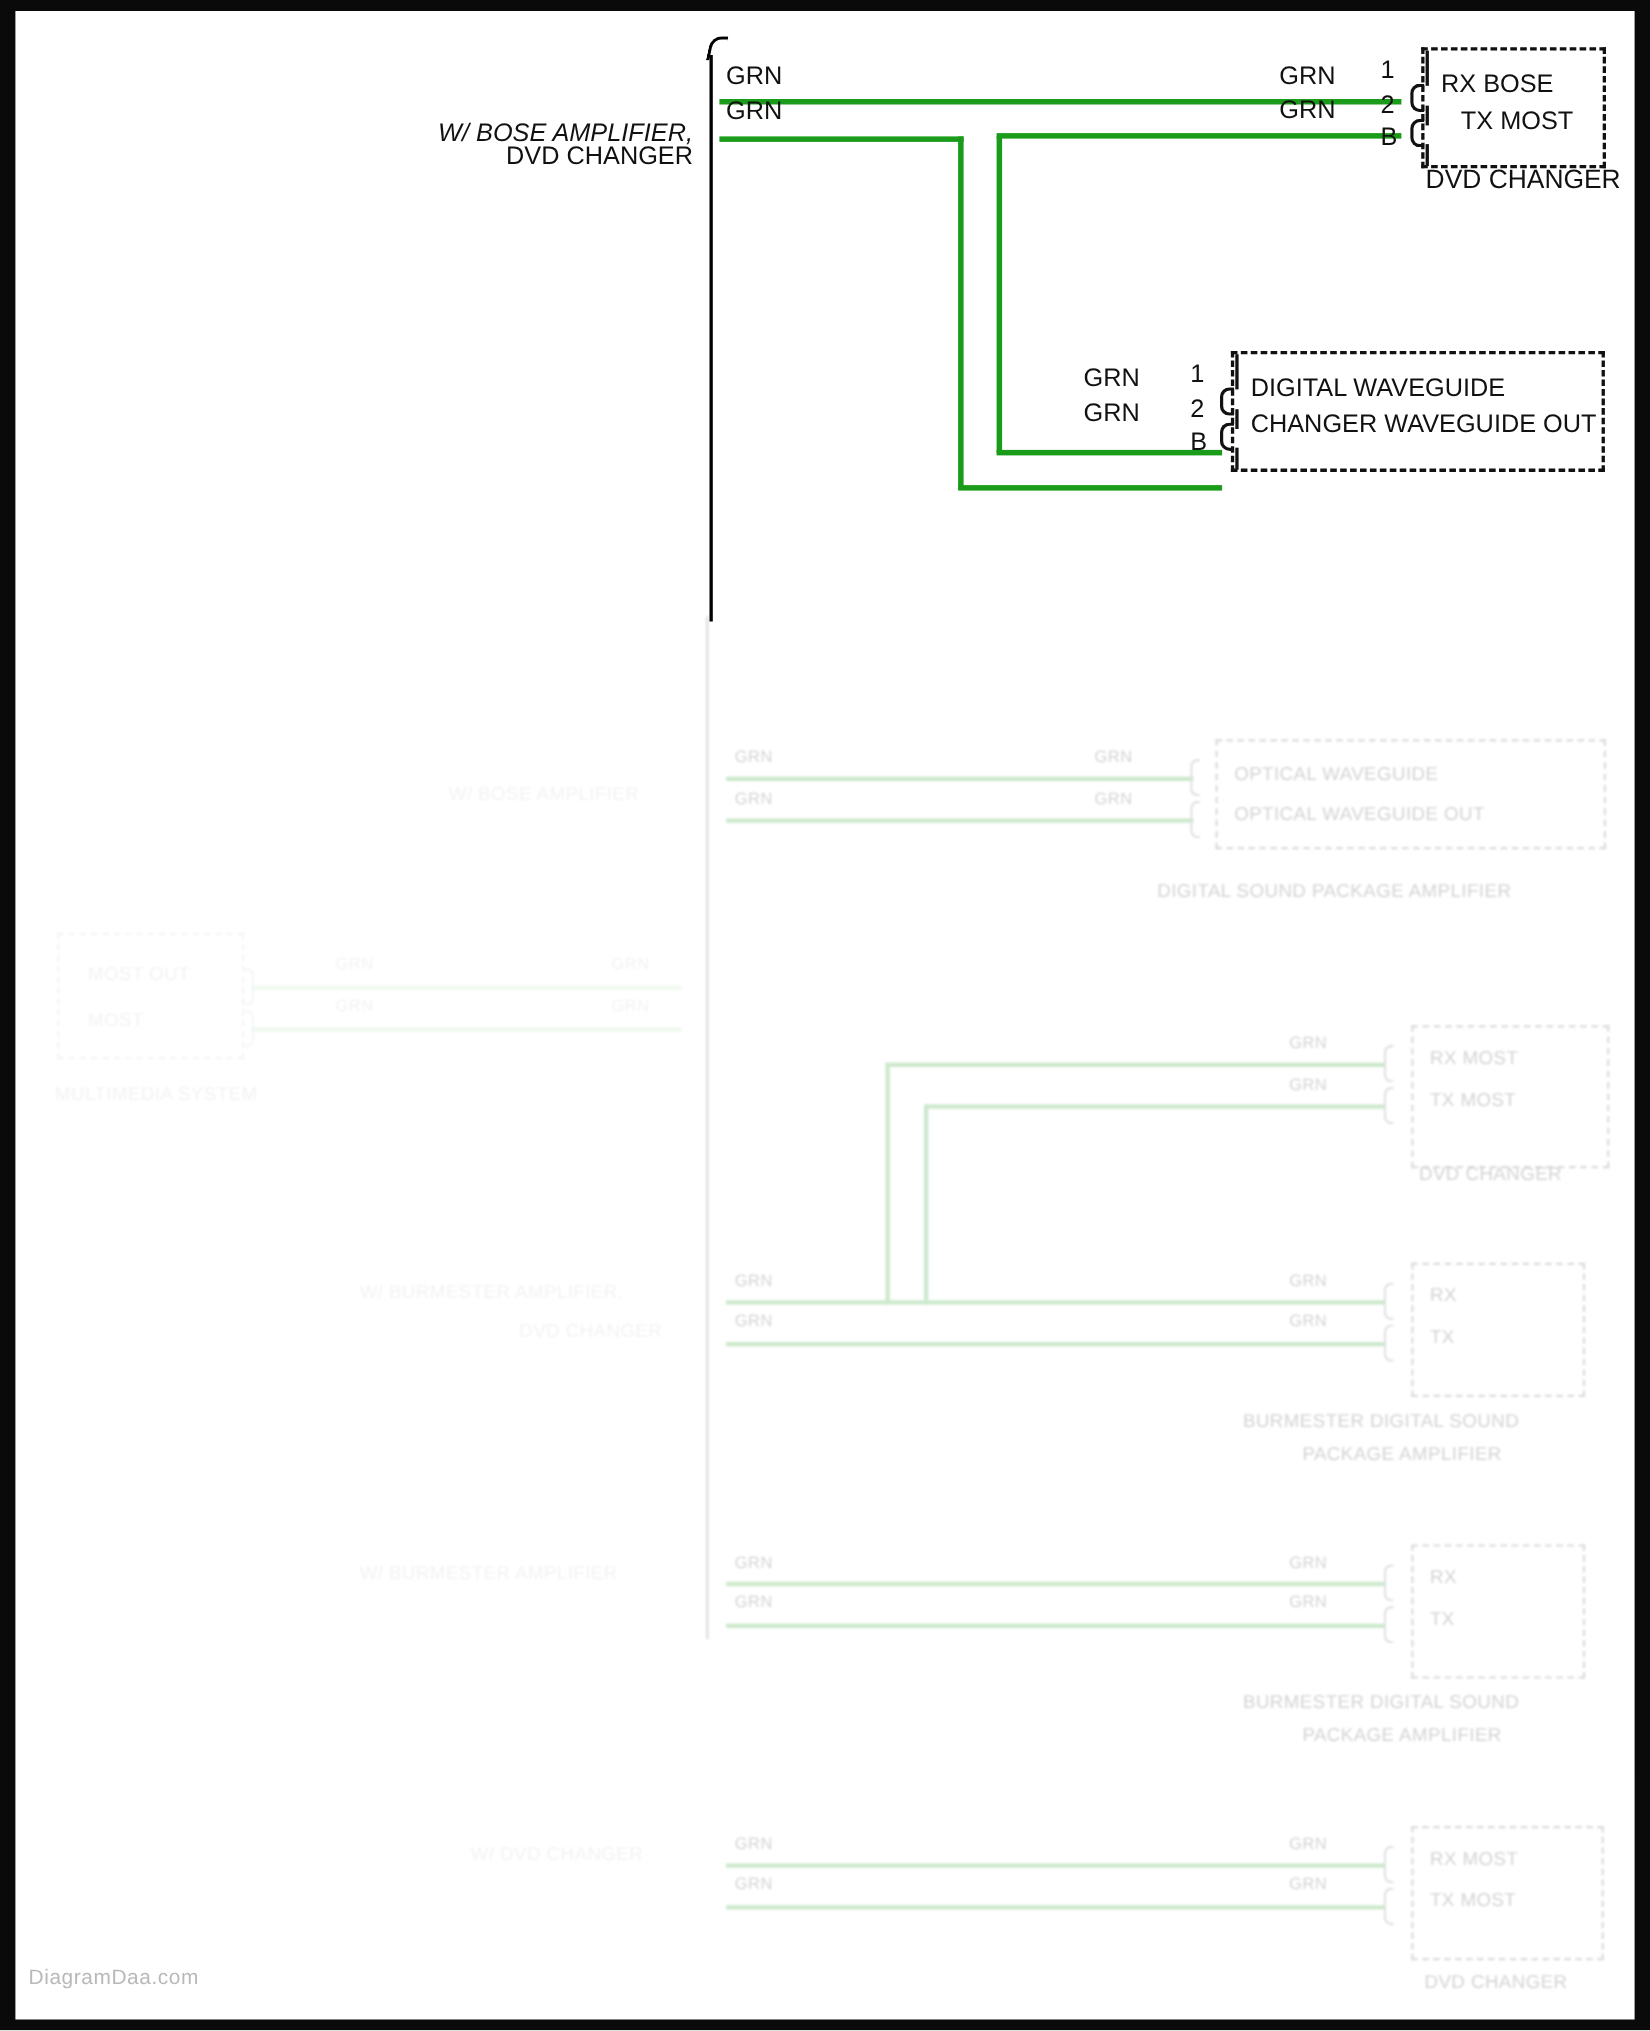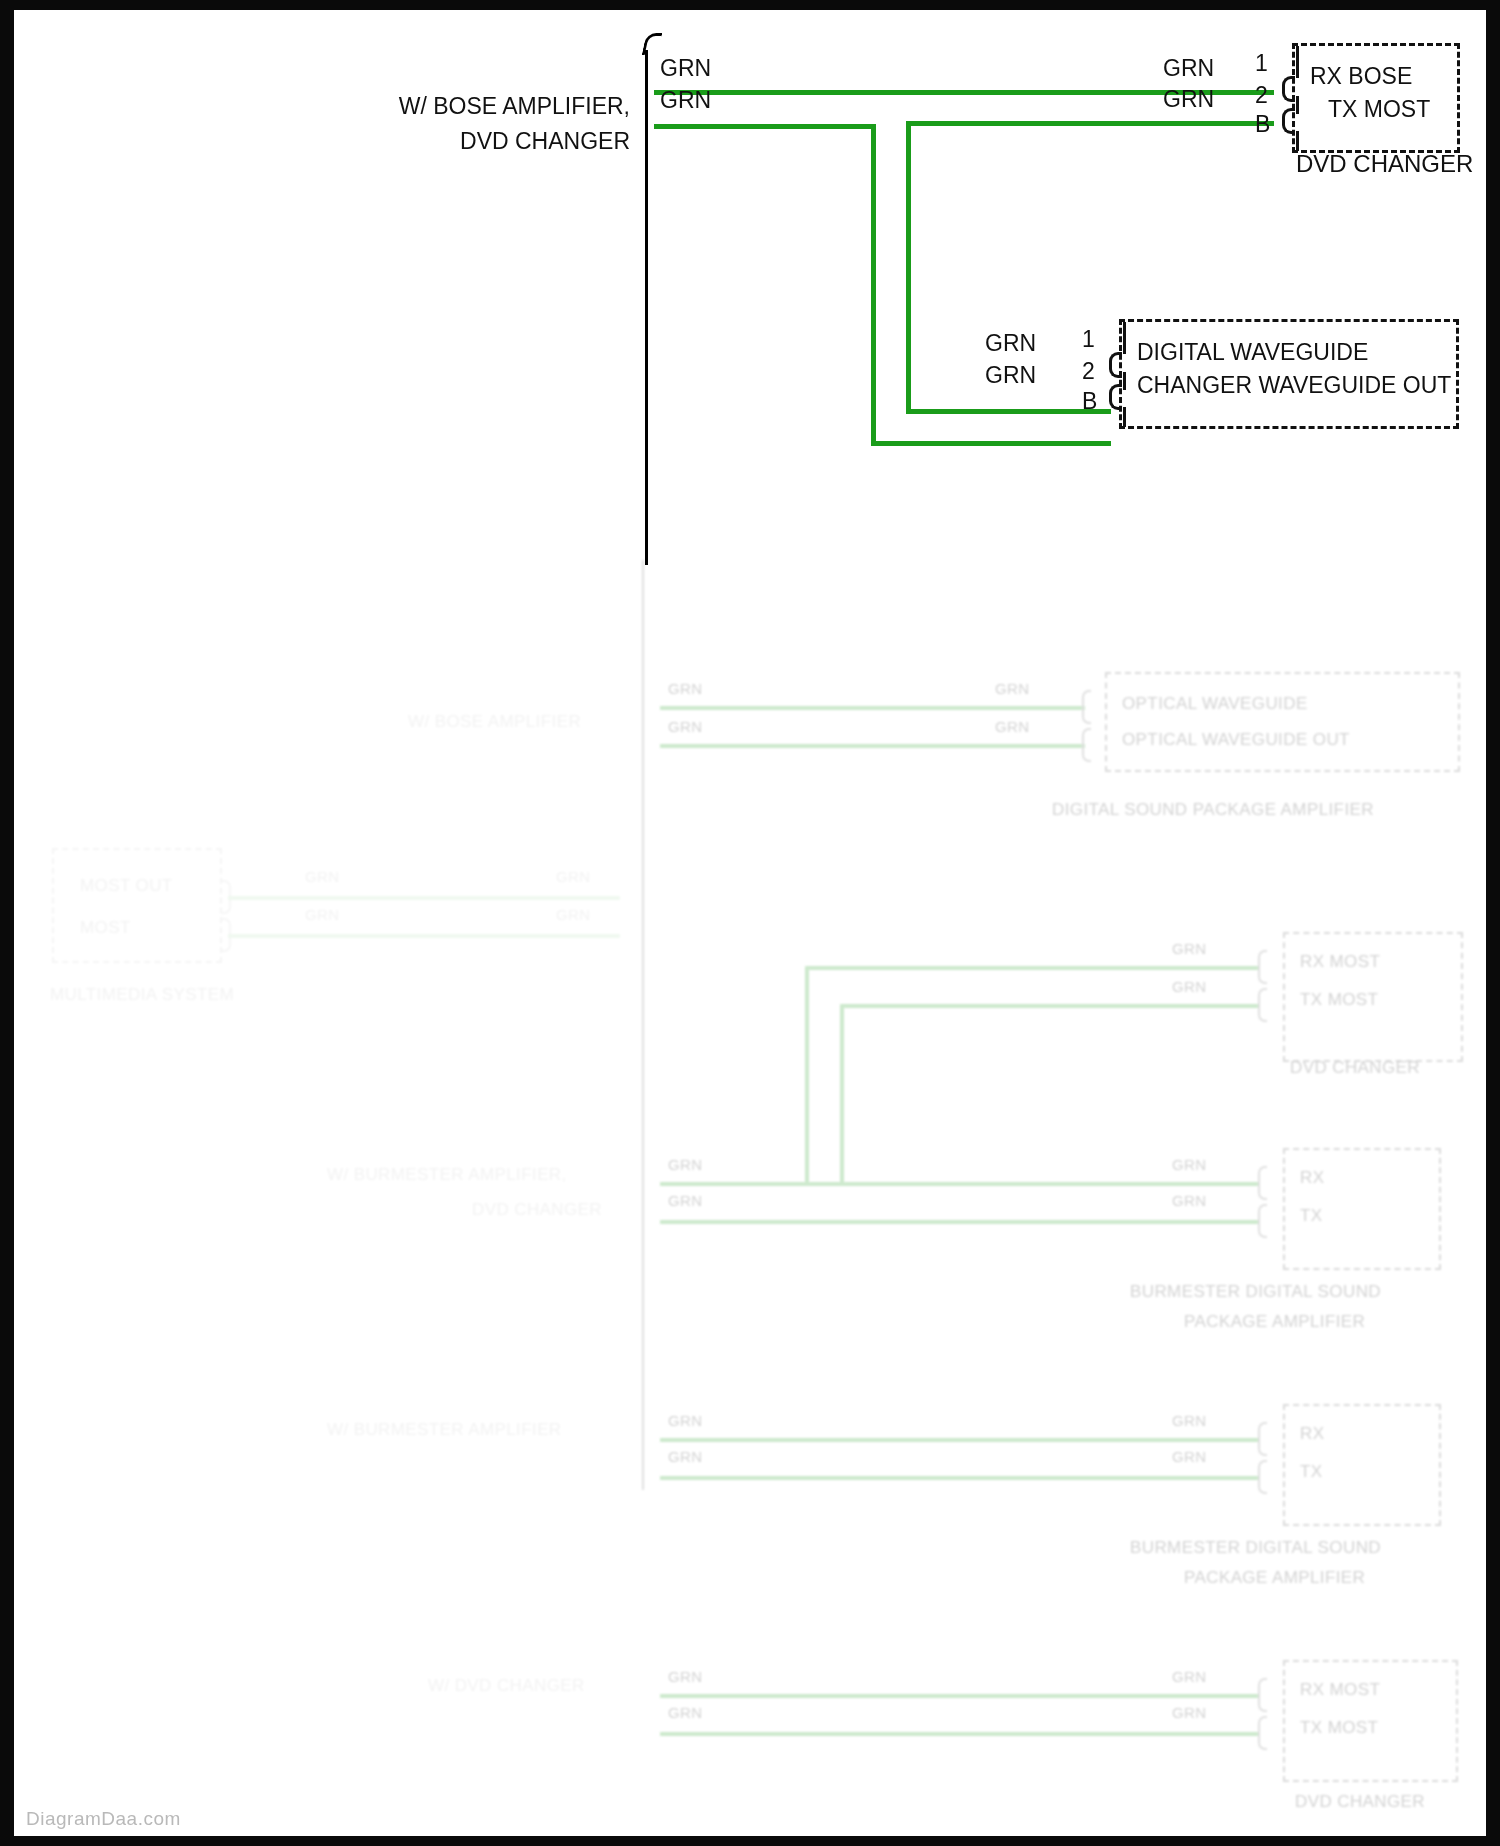--- a/index.html
+++ b/index.html
@@ -154,21 +154,21 @@
   
   .conn-tick{
     position:absolute;
     width:3px;
     background:#111;
   }
 
   
   .watermark{
     position:absolute;
-    left:26px;bottom:16px;
+    left:26px;bottom:36px;
     font-size:19px;
     color:#b9b9b9;
     letter-spacing:.5px;
     z-index:30;
     filter:blur(.6px);
   }
 </style>
 </head>
 <body>
 
@@ -266,21 +266,21 @@
   </div>
 
   <div class="focus-left-fade"></div>
   <div class="focus-panel"></div>
 
   <div class="active">
 
     <div class="bus-cap" style="left:644px;top:33px;"></div>
     <div class="main-bus" style="left:645px;top:50px;height:515px;"></div>
 
-    <div class="label right" style="left:140px;top:91px;width:490px;">W/ BOSE AMPLIFIER,</div>
+    <div class="label right" style="left:140px;top:105px;width:490px;font-style:italic;">W/ BOSE AMPLIFIER,</div>
     <div class="label right" style="left:140px;top:126px;width:490px;">DVD CHANGER</div>
 
     <div class="label" style="left:660px;top:53px;">GRN</div>
     <div class="wire wire-h" style="left:654px;top:90px;width:620px;"></div>
     <div class="label" style="left:1163px;top:53px;">GRN</div>
     <div class="pin" style="left:1255px;top:50px;">1</div>
 
     <div class="label" style="left:660px;top:85px;">GRN</div>
     <div class="wire wire-h" style="left:654px;top:124px;width:222px;"></div>
     <div class="wire wire-v" style="left:871px;top:124px;height:321px;"></div>

